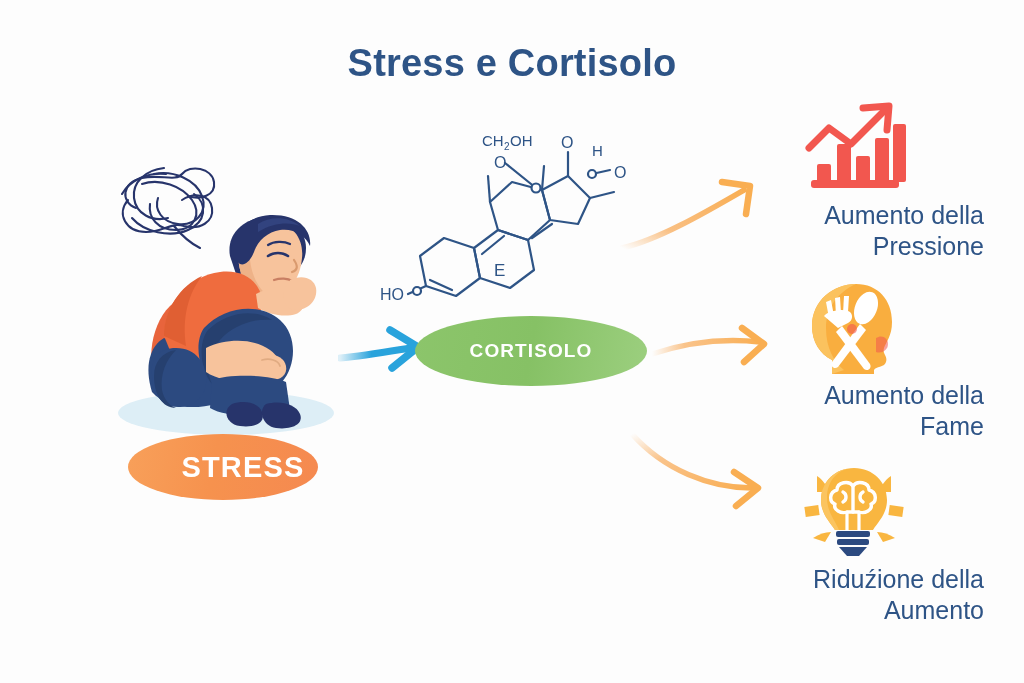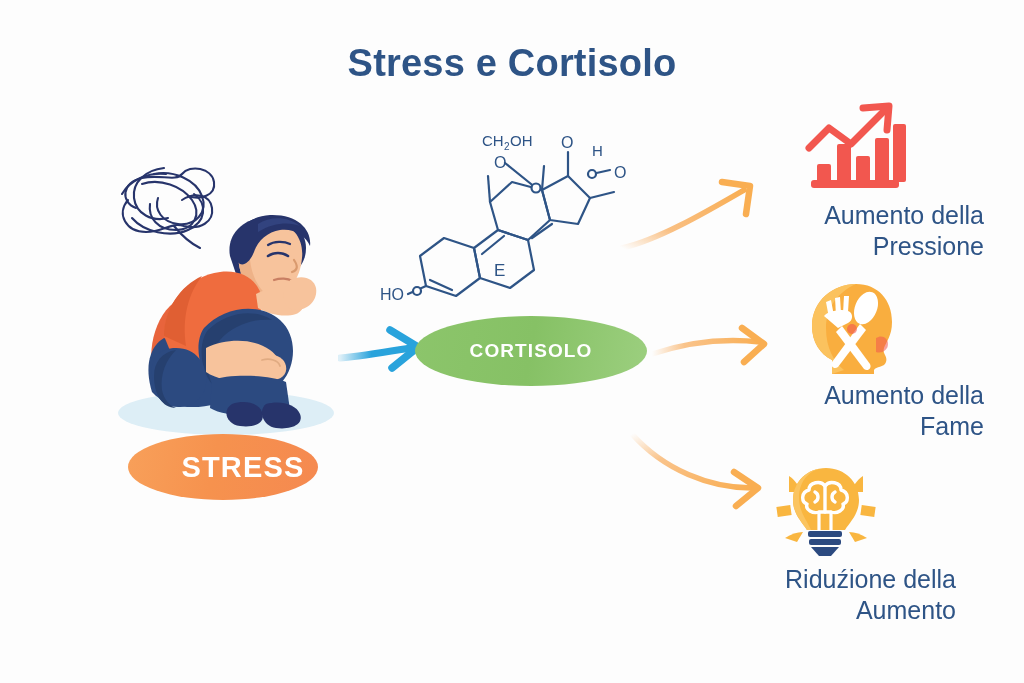--- a/index.html
+++ b/index.html
@@ -117,21 +117,21 @@
     justify-content: center;
   }
   .effect .elabel {
     margin-top: 6px;
     font-size: 25px;
     color: #2e5486;
     line-height: 1.22;
   }
   .effect-1 { left: 724px; top: 98px; }
   .effect-2 { left: 724px; top: 278px; }
-  .effect-3 { left: 696px; top: 462px; }
+  .effect-3 { left: 724px; top: 462px; }
 </style>
 </head>
 <body>
 
 <div id="infographic">
 
   <div class="title">Stress e Cortisolo</div>
 
   <div class="person-wrap">
     <svg width="250" height="300" viewBox="0 0 250 300">

